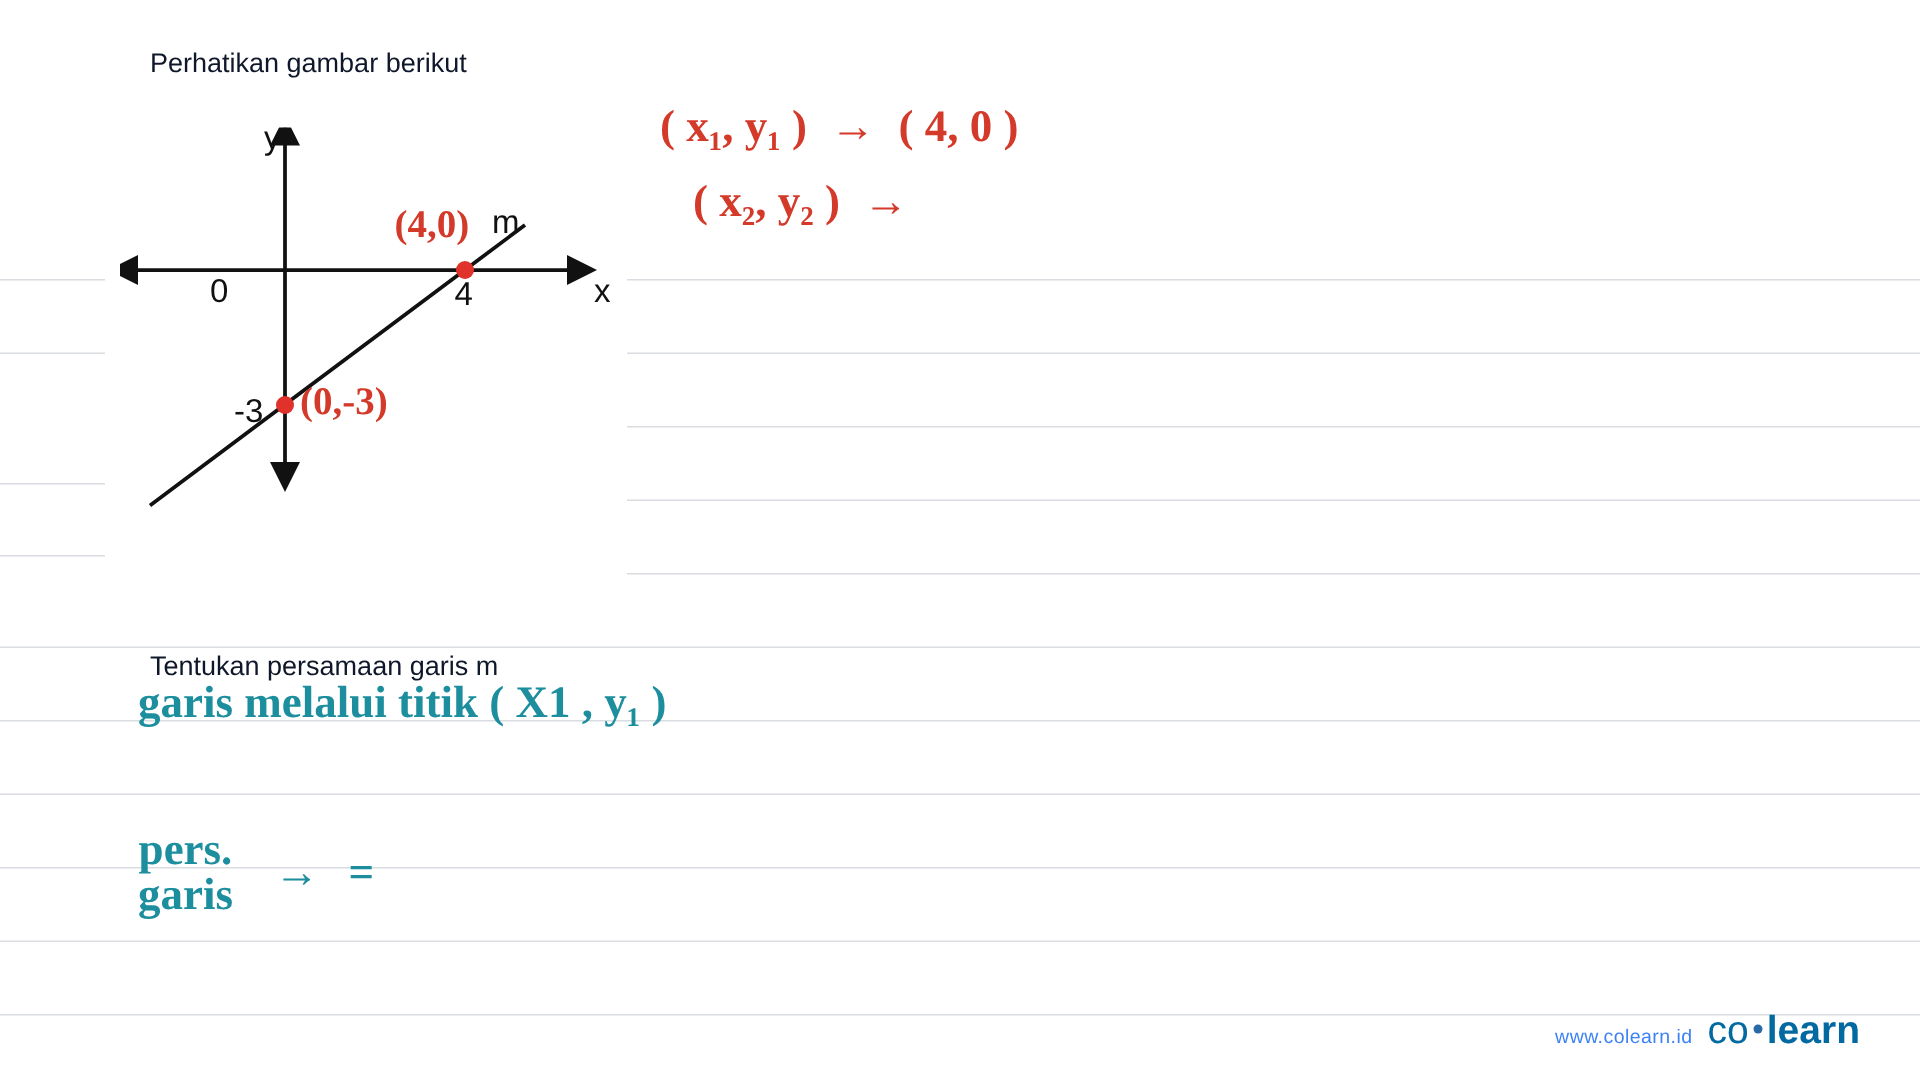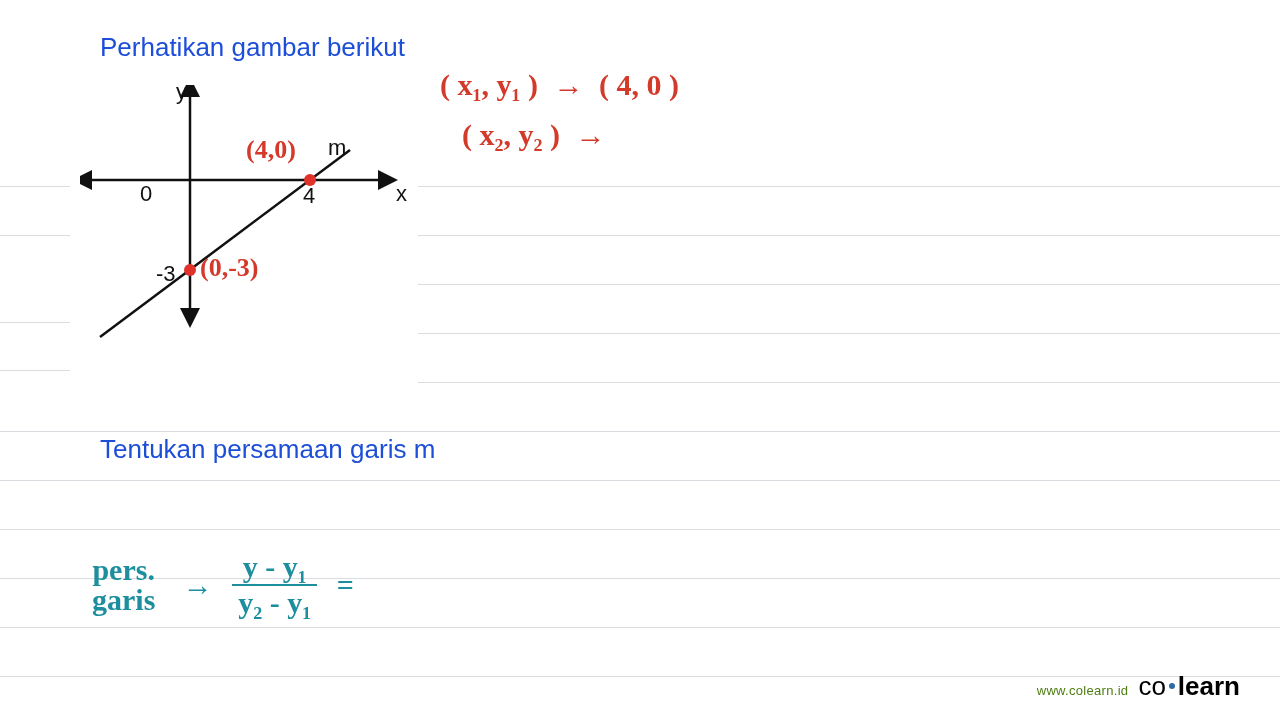--- a/index.html
+++ b/index.html
@@ -25,22 +25,22 @@
     border-top: 1px solid #d9dce0;
   }
   .rule-short-left {
     position: absolute;
     height: 0;
     border-top: 1px solid #d9dce0;
   }
   
   .print {
     position: absolute;
-    color: #1d4ed8;
-    font-size: 26px;
+    color: #0f172a;
+    font-size: 18px;
     font-weight: 400;
     text-align: right;
   }
   
   .hw-red {
     position: absolute;
     font-family: "Comic Sans MS", "Segoe Script", cursive;
     color: #d43a2a;
     font-size: 30px;
     font-weight: 600;
@@ -102,26 +102,26 @@
   .footer {
     position: absolute;
     right: 40px;
     bottom: 18px;
     display: flex;
     align-items: baseline;
     gap: 10px;
   }
   .footer .url {
     font-size: 13px;
-    color: #4d7c0f;
+    color: #3b82f6;
     letter-spacing: .3px;
   }
   .footer .brand {
     font-size: 26px;
-    color: #000000;
+    color: #0369a1;
     font-weight: 500;
   }
   .footer .brand b { font-weight: 700; }
   .footer .brand .dot {
     display: inline-block;
     width: 6px; height: 6px;
     background: #2a6aa6;
     border-radius: 50%;
     vertical-align: middle;
     margin: 0 3px 4px 3px;
@@ -175,45 +175,42 @@
     <span class="axis-label" style="left:96px; top:-6px;">y</span>
     <span class="axis-label" style="left:316px; top:96px;">x</span>
     <span class="axis-label" style="left:60px; top:96px;">0</span>
     <span class="axis-label" style="left:223px; top:98px;">4</span>
     <span class="axis-label" style="left:76px; top:176px;">-3</span>
     <span class="axis-label" style="left:248px; top:50px;">m</span>
 
     <div class="dot-red" style="left:230px; top:95px;"></div>
     <div class="dot-red" style="left:110px; top:185px;"></div>
 
-    <span class="red-ann" style="left:166px; top:50px;">(4,0)</span>
+    <span class="red-ann" style="left:183px; top:50px;">(4,0)</span>
     <span class="red-ann" style="left:120px; top:168px;">(0,-3)</span>
   </div>
 
   <div class="hw-red" style="left:440px; top:68px;">
     <span>( x₁, y₁ )</span>
     <span style="margin:0 8px;">→</span>
     <span>( 4, 0 )</span>
   </div>
   <div class="hw-red" style="left:462px; top:118px;">
     <span>( x₂, y₂ )</span>
     <span style="margin:0 8px;">→</span>
   </div>
 
+  <div class="hw-blue" style="left:92px; top:452px;">garis  melalui  titik  ( X1 , y₁ )</div>
 
   <div class="hw-blue" style="left:92px; top:552px;">
     <span style="display:inline-block; vertical-align:middle; text-align:center; margin-right:14px;">
       <span style="display:block; line-height:1;">pers.</span>
       <span style="display:block; line-height:1;">garis</span>
     </span>
     <span style="vertical-align:middle; margin:0 6px;">→</span>
-    <span class="frac">
-      <span class="num">y - y₁</span>
-      <span class="den">y₂ - y₁</span>
-    </span>
     <span style="vertical-align:middle; margin:0 6px;">=</span>
   </div>
 
   <div class="footer">
     <span class="url">www.colearn.id</span>
     <span class="brand">
       <span>co</span><span class="dot"></span><b>learn</b>
     </span>
   </div>
 

